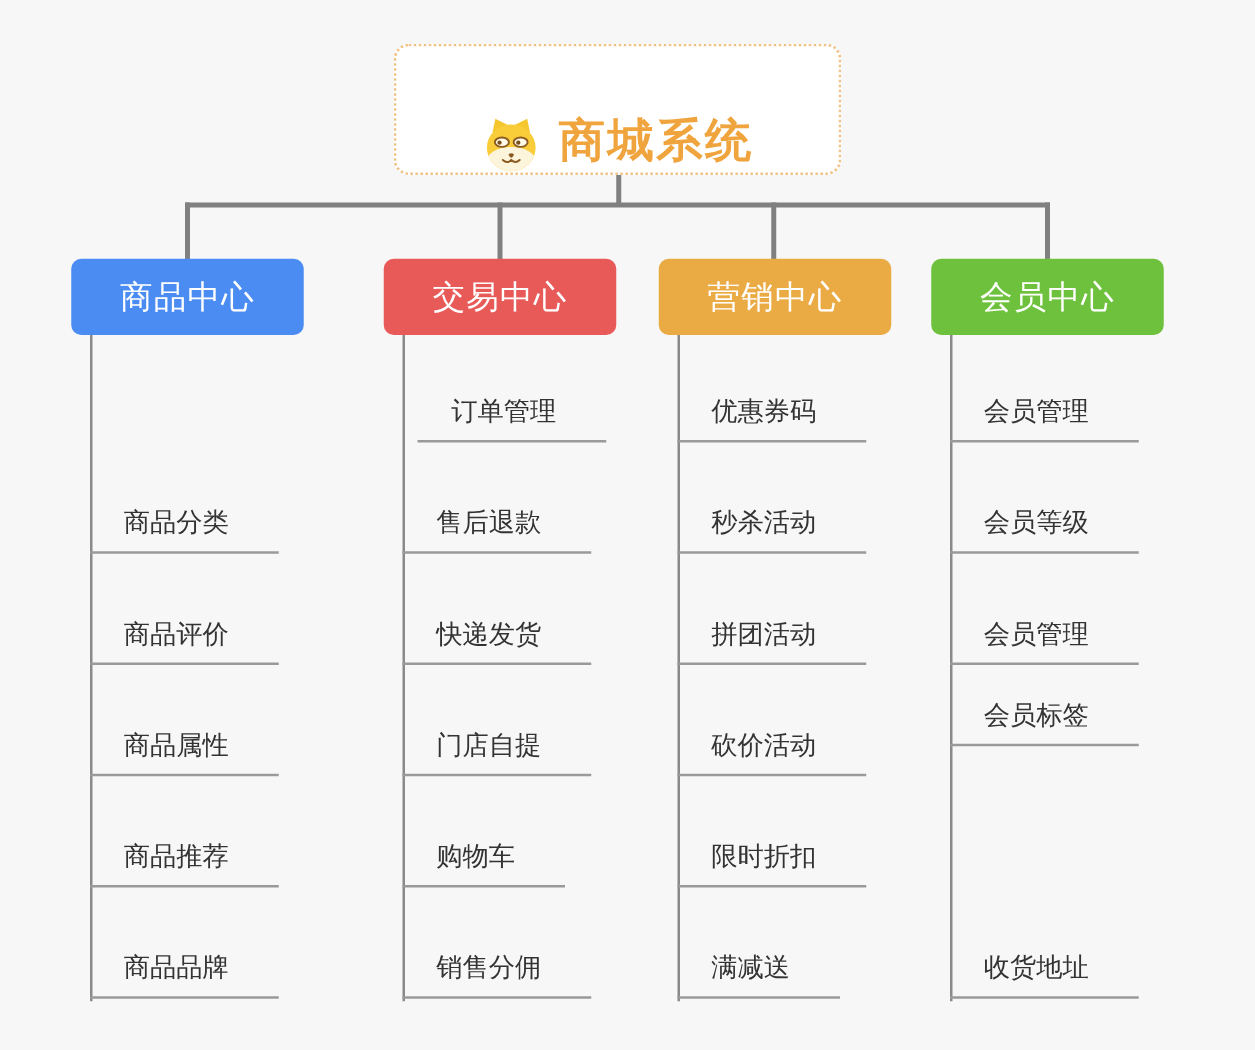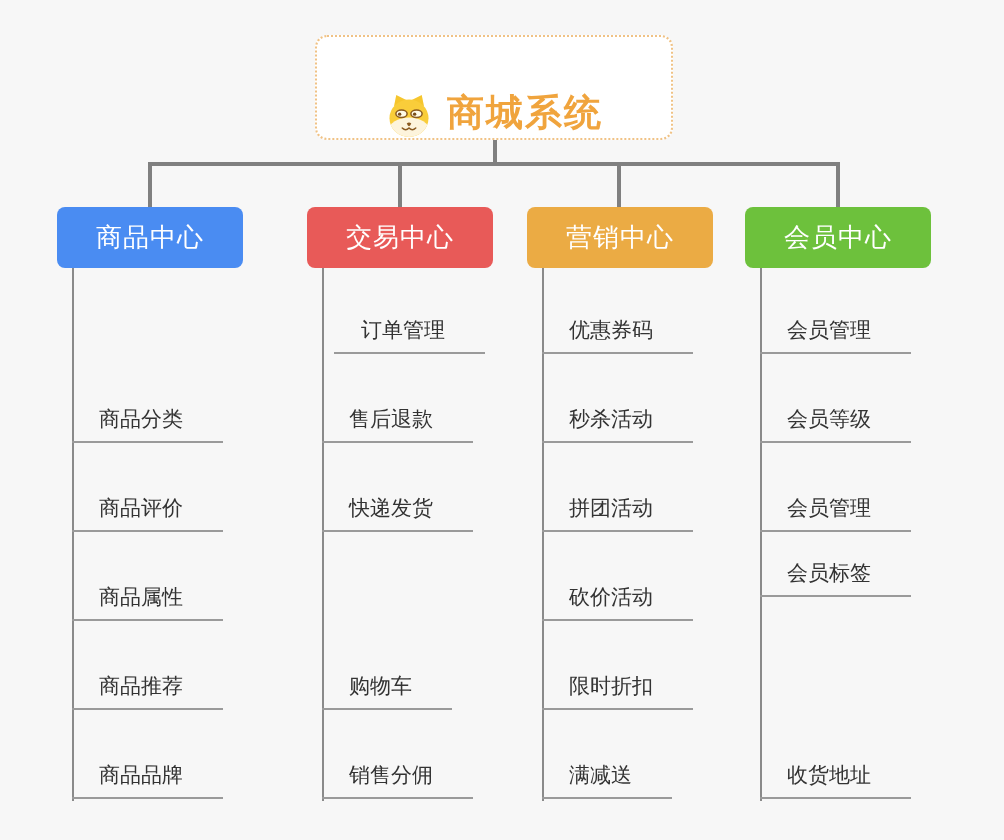--- a/index.html
+++ b/index.html
@@ -105,20 +105,21 @@
 
   <div class="leaf" style="left:72px;top:405px">商品分类</div>
   <div class="leaf" style="left:72px;top:583px">商品属性</div>
   <div class="leaf" style="left:72px;top:494px">商品评价</div>
   <div class="leaf" style="left:72px;top:672px">商品推荐</div>
   <div class="leaf" style="left:72px;top:761px">商品品牌</div>
 
   <div class="leaf" style="left:334px;top:316px">订单管理</div>
   <div class="leaf" style="left:322px;top:405px">售后退款</div>
   <div class="leaf" style="left:322px;top:494px">快递发货</div>
+  <div class="leaf" style="left:322px;top:583px">门店自提</div>
   <div class="leaf" style="left:322px;top:672px">购物车</div>
   <div class="leaf" style="left:322px;top:761px">销售分佣</div>
 
   <div class="leaf" style="left:542px;top:316px">优惠券码</div>
   <div class="leaf" style="left:542px;top:405px">秒杀活动</div>
   <div class="leaf" style="left:542px;top:494px">拼团活动</div>
   <div class="leaf" style="left:542px;top:583px">砍价活动</div>
   <div class="leaf" style="left:542px;top:672px">限时折扣</div>
   <div class="leaf" style="left:542px;top:761px">满减送</div>
 

